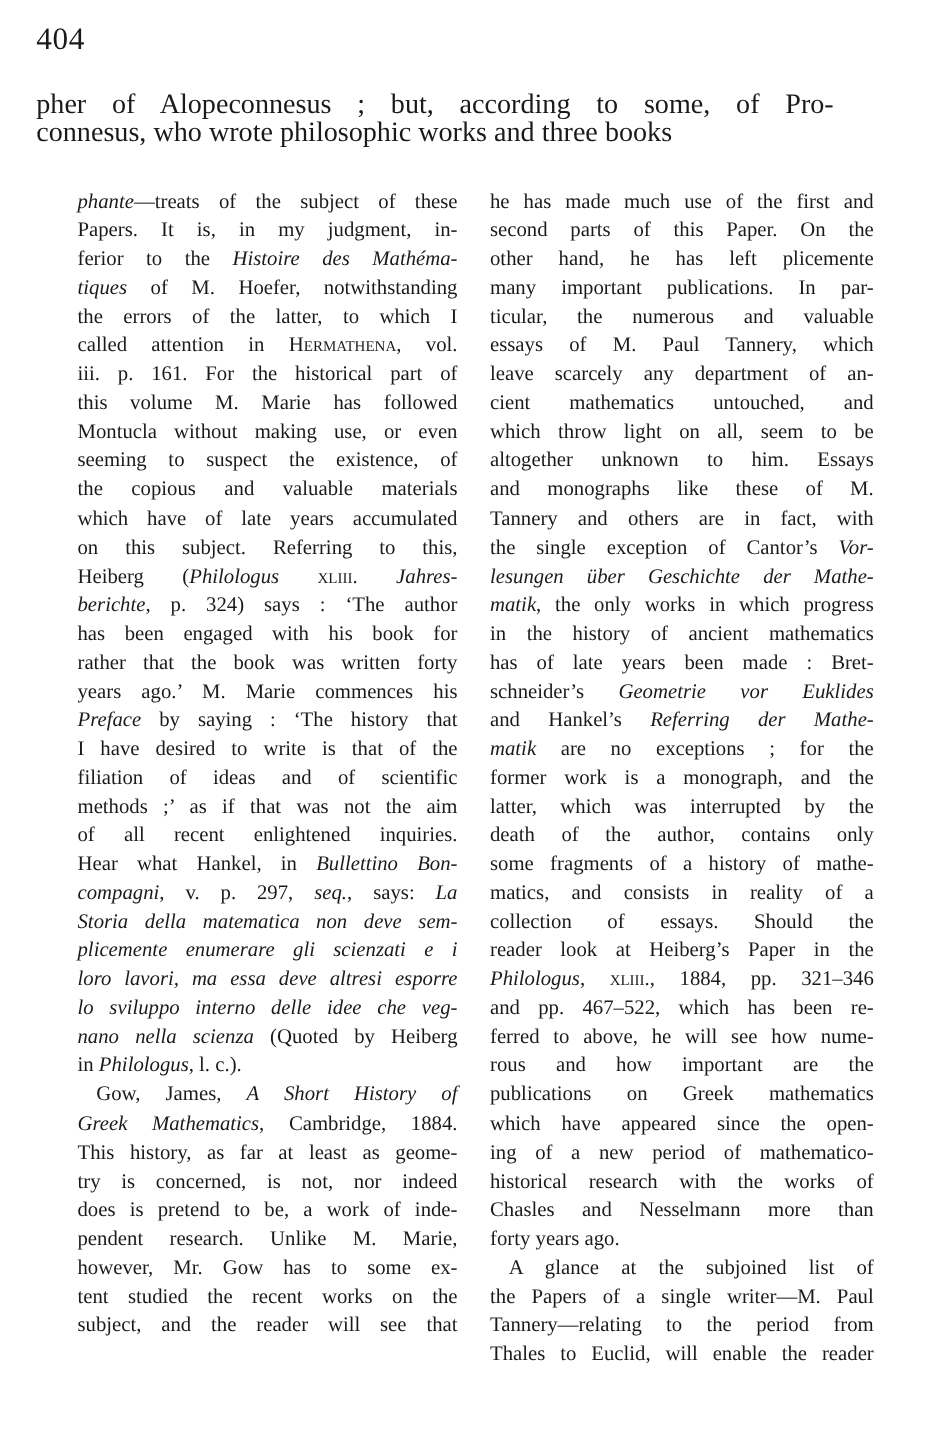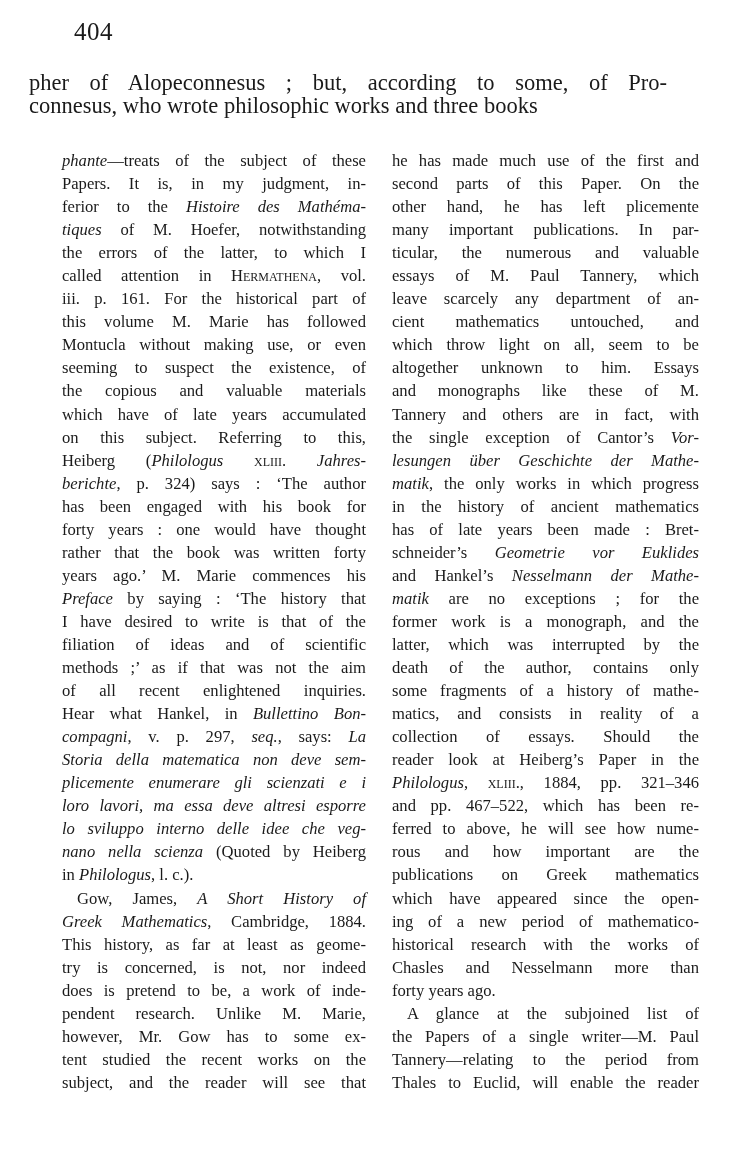--- a/index.html
+++ b/index.html
@@ -1,20 +1,20 @@
 <!DOCTYPE html>
 <html><head>
 <meta charset="utf-8">
 <style>
   html, body { margin: 0; padding: 0; background: #ffffff; }
   body { width: 740px; height: 1156px; position: relative; overflow: hidden;
          font-family: "Liberation Serif", "DejaVu Serif", serif; color: #1a1a1a; }
   .header { position: absolute; top: 18px; left: 29px; width: 640px; height: 34px;
             display: flex; align-items: baseline; }
-  .page-number { font-size: 25px; letter-spacing: 0.5px; width: 84px; text-align: right; }
+  .page-number { font-size: 25px; letter-spacing: 0.5px; width: 84px; }
   .running-title { font-size: 26px; font-style: italic; letter-spacing: 2.2px; }
   .lead { position: absolute; top: 68px; left: 29px; width: 638px; font-size: 22.5px;
           line-height: 29px; }
   .lead .ln { display: block; text-align: justify; text-align-last: justify; white-space: nowrap; }
   .col { position: absolute; top: 149px; font-size: 16.6px; line-height: 23.05px; margin-left: 32px; }
   .col-left { left: 30px; width: 304px; }
   .col-right { left: 360px; width: 307px; }
   .ln { display: block; height: 23.05px; text-align: justify; text-align-last: justify; white-space: nowrap; overflow: visible; }
   .ln.last { text-align-last: left; }
   .ln.indent { padding-left: 15px; }
@@ -43,21 +43,20 @@
     <span class="ln"><span>iii. p. 161.  For the historical part of</span></span>
     <span class="ln"><span>this volume M. Marie has followed</span></span>
     <span class="ln"><span>Montucla without making use, or even</span></span>
     <span class="ln"><span>seeming to suspect the existence, of</span></span>
     <span class="ln"><span>the copious and valuable materials</span></span>
     <span class="ln"><span>which have of late years accumulated</span></span>
     <span class="ln"><span>on this subject.  Referring to this,</span></span>
     <span class="ln"><span>Heiberg (</span><i>Philologus</i><span class="sc"> xliii</span><span>. </span><i>Jahres-</i></span>
     <span class="ln"><i>berichte</i><span>, p. 324) says : ‘The author</span></span>
     <span class="ln"><span>has been engaged with his book for</span></span>
-    <span class="ln"><span>forty years : one would have thought</span></span>
     <span class="ln"><span>rather that the book was written forty</span></span>
     <span class="ln"><span>years ago.’  M. Marie commences his</span></span>
     <span class="ln"><i>Preface</i><span> by saying : ‘The history that</span></span>
     <span class="ln"><span>I have desired to write is that of the</span></span>
     <span class="ln"><span>filiation of ideas and of scientific</span></span>
     <span class="ln"><span>methods ;’ as if that was not the aim</span></span>
     <span class="ln"><span>of all recent enlightened inquiries.</span></span>
     <span class="ln"><span>Hear what Hankel, in </span><i>Bullettino Bon-</i></span>
     <span class="ln"><i>compagni</i><span>, v. p. 297, </span><i>seq.</i><span>, says: </span><i>La</i></span>
     <span class="ln"><i>Storia della matematica non deve sem-</i></span>
@@ -88,21 +87,21 @@
     <span class="ln"><span>which throw light on all, seem to be</span></span>
     <span class="ln"><span>altogether unknown to him.  Essays</span></span>
     <span class="ln"><span>and monographs like these of M.</span></span>
     <span class="ln"><span>Tannery and others are in fact, with</span></span>
     <span class="ln"><span>the single exception of Cantor’s </span><i>Vor-</i></span>
     <span class="ln"><i>lesungen über Geschichte der Mathe-</i></span>
     <span class="ln"><i>matik</i><span>, the only works in which progress</span></span>
     <span class="ln"><span>in the history of ancient mathematics</span></span>
     <span class="ln"><span>has of late years been made : Bret-</span></span>
     <span class="ln"><span>schneider’s </span><i>Geometrie vor Euklides</i></span>
-    <span class="ln"><span>and Hankel’s </span><i>Nesselmann der Mathe-</i></span>
+    <span class="ln"><span>and Hankel’s </span><i>Referring der Mathe-</i></span>
     <span class="ln"><i>matik</i><span> are no exceptions ; for the</span></span>
     <span class="ln"><span>former work is a monograph, and the</span></span>
     <span class="ln"><span>latter, which was interrupted by the</span></span>
     <span class="ln"><span>death of the author, contains only</span></span>
     <span class="ln"><span>some fragments of a history of mathe-</span></span>
     <span class="ln"><span>matics, and consists in reality of a</span></span>
     <span class="ln"><span>collection of essays.  Should the</span></span>
     <span class="ln"><span>reader look at Heiberg’s Paper in the</span></span>
     <span class="ln"><i>Philologus</i><span>, </span><span class="sc">xliii</span><span>., 1884, pp. 321–346</span></span>
     <span class="ln"><span>and pp. 467–522, which has been re-</span></span>

